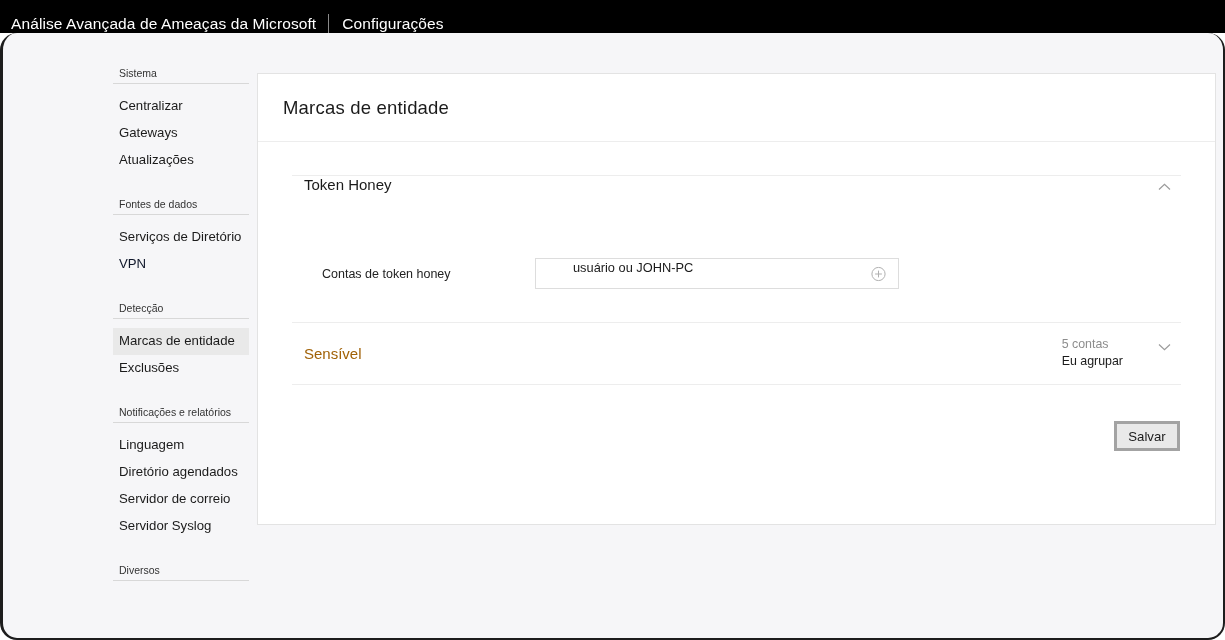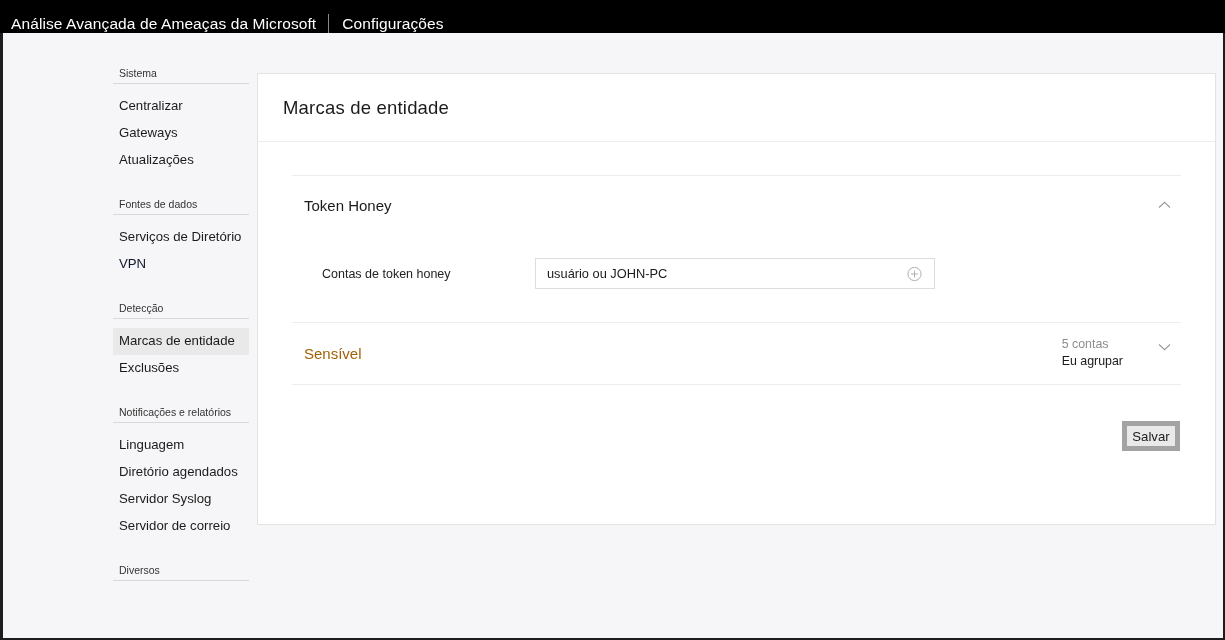--- a/index.html
+++ b/index.html
@@ -51,20 +51,21 @@
   #page {
     position: absolute;
     left: 0; top: 33px;
     width: 1225px;
     height: 607px;
     background: #f6f6f8;
     border-left: 3px solid #1d1d1d;
     border-right: 2px solid #1d1d1d;
     border-bottom: 2px solid #1d1d1d;
     box-sizing: border-box;
+    border-radius: 17px;
   }
 
   
   #sidebar {
     position: absolute;
     left: 110px;
     top: 34px;
     width: 136px;
   }
   .nav-group { margin-bottom: 6px; }
@@ -125,21 +126,20 @@
     height: 1px;
     background: #ededed;
     margin: 0;
   }
   .rule.top { margin-top: 33px; }
 
   
   .sec-head {
     height: 58px;
     display: flex;
-    align-items: center;
     justify-content: space-between;
     padding: 0 6px 0 12px;
   }
   .sec-title {
     font-size: 15px;
     color: #1b1b1b;
   }
   .chev {
     width: 22px;
     height: 22px;
@@ -154,27 +154,28 @@
     padding: 24px 0 33px 30px;
   }
   .field-label {
     font-size: 12.5px;
     color: #222222;
     width: 213px;
     white-space: nowrap;
   }
   .input-wrap {
     position: relative;
-    width: 400px;
+    width: 364px;
     height: 31px;
     border: 1px solid #dddddd;
     background: #ffffff;
     box-sizing: border-box;
     display: flex;
-    align-items: center;
+    align-items: flex-start;
+    padding-left: 26px;
   }
   .input-wrap input {
     border: 0;
     outline: 0;
     font-family: "Liberation Sans", sans-serif;
     font-size: 12.8px;
     color: #1b1b1b;
     padding-left: 11px;
     width: 340px;
     background: transparent;
@@ -233,25 +234,25 @@
   }
 
   
   .footer {
     display: flex;
     justify-content: flex-end;
     padding: 36px 1px 0 0;
   }
   #save-btn {
     background: #e9e9e9;
-    border: 5px solid #a3a3a3;
+    border: 3px solid #a3a3a3;
     font-family: "Liberation Sans", sans-serif;
     font-size: 13.2px;
     color: #1b1b1b;
-    width: 58px;
+    width: 66px;
     height: 30px;
     cursor: pointer;
     padding: 0;
   }
 </style>
 </head>
 <body>
 
 <div id="topbar">
   <span class="product">Análise Avançada de Ameaças da Microsoft</span>
@@ -278,22 +279,22 @@
       <div class="nav-group">
         <div class="group-title">Detecção</div>
         <div class="nav-item selected">Marcas de entidade</div>
         <div class="nav-item">Exclusões</div>
       </div>
       <div class="group-gap"></div>
       <div class="nav-group">
         <div class="group-title">Notificações e relatórios</div>
         <div class="nav-item">Linguagem</div>
         <div class="nav-item">Diretório agendados</div>
+        <div class="nav-item">Servidor de correio</div>
         <div class="nav-item">Servidor Syslog</div>
-        <div class="nav-item">Servidor de correio</div>
       </div>
       <div class="group-gap"></div>
       <div class="nav-group">
         <div class="group-title">Diversos</div>
       </div>
     </nav>
 
   <div id="card">
 
     <div id="card-header">

